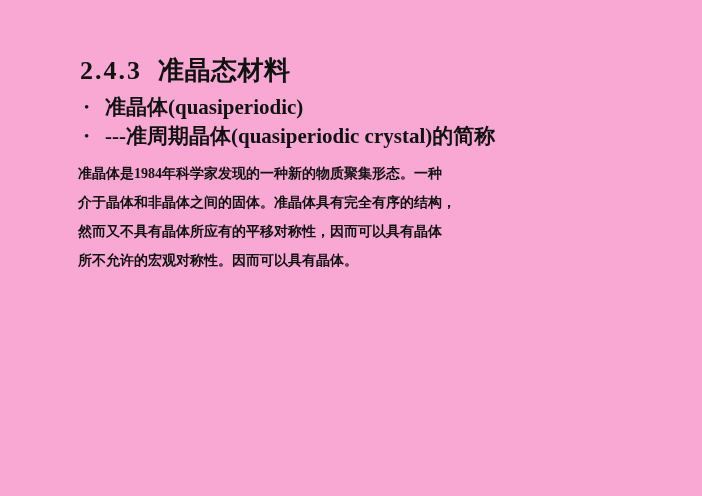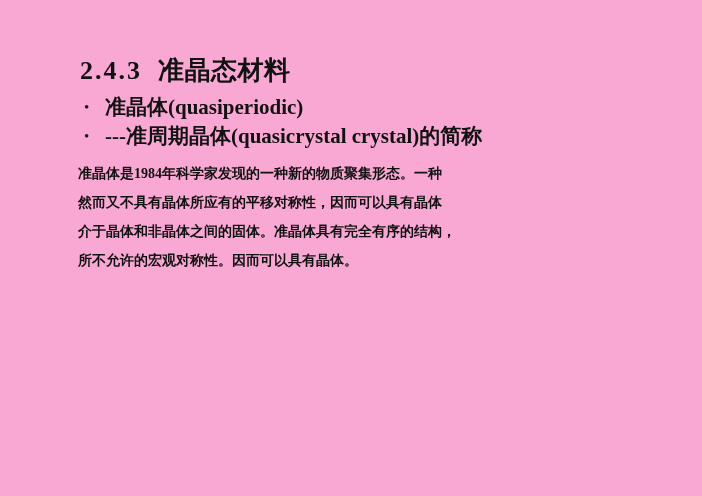--- a/index.html
+++ b/index.html
@@ -73,24 +73,24 @@
     <span class="title-number">2.4.3</span><span class="title-text">准晶态材料</span>
   </div>
 
   <div class="bullets">
     <div class="bullet-item">
       <span class="bullet-marker">•</span>
       <span class="bullet-text">准晶体(quasiperiodic)</span>
     </div>
     <div class="bullet-item">
       <span class="bullet-marker">•</span>
-      <span class="bullet-text">---准周期晶体(quasicrystal crystal)的简称</span>
+      <span class="bullet-text">---准周期晶体(quasiperiodic crystal)的简称</span>
     </div>
   </div>
 
   <div class="paragraph">
     <div class="para-line">准晶体是1984年科学家发现的一种新的物质聚集形态。一种</div>
+    <div class="para-line">介于晶体和非晶体之间的固体。准晶体具有完全有序的结构，</div>
     <div class="para-line">然而又不具有晶体所应有的平移对称性，因而可以具有晶体</div>
-    <div class="para-line">介于晶体和非晶体之间的固体。准晶体具有完全有序的结构，</div>
     <div class="para-line">所不允许的宏观对称性。因而可以具有晶体。</div>
   </div>
 
 </div>
 
 </body></html>

